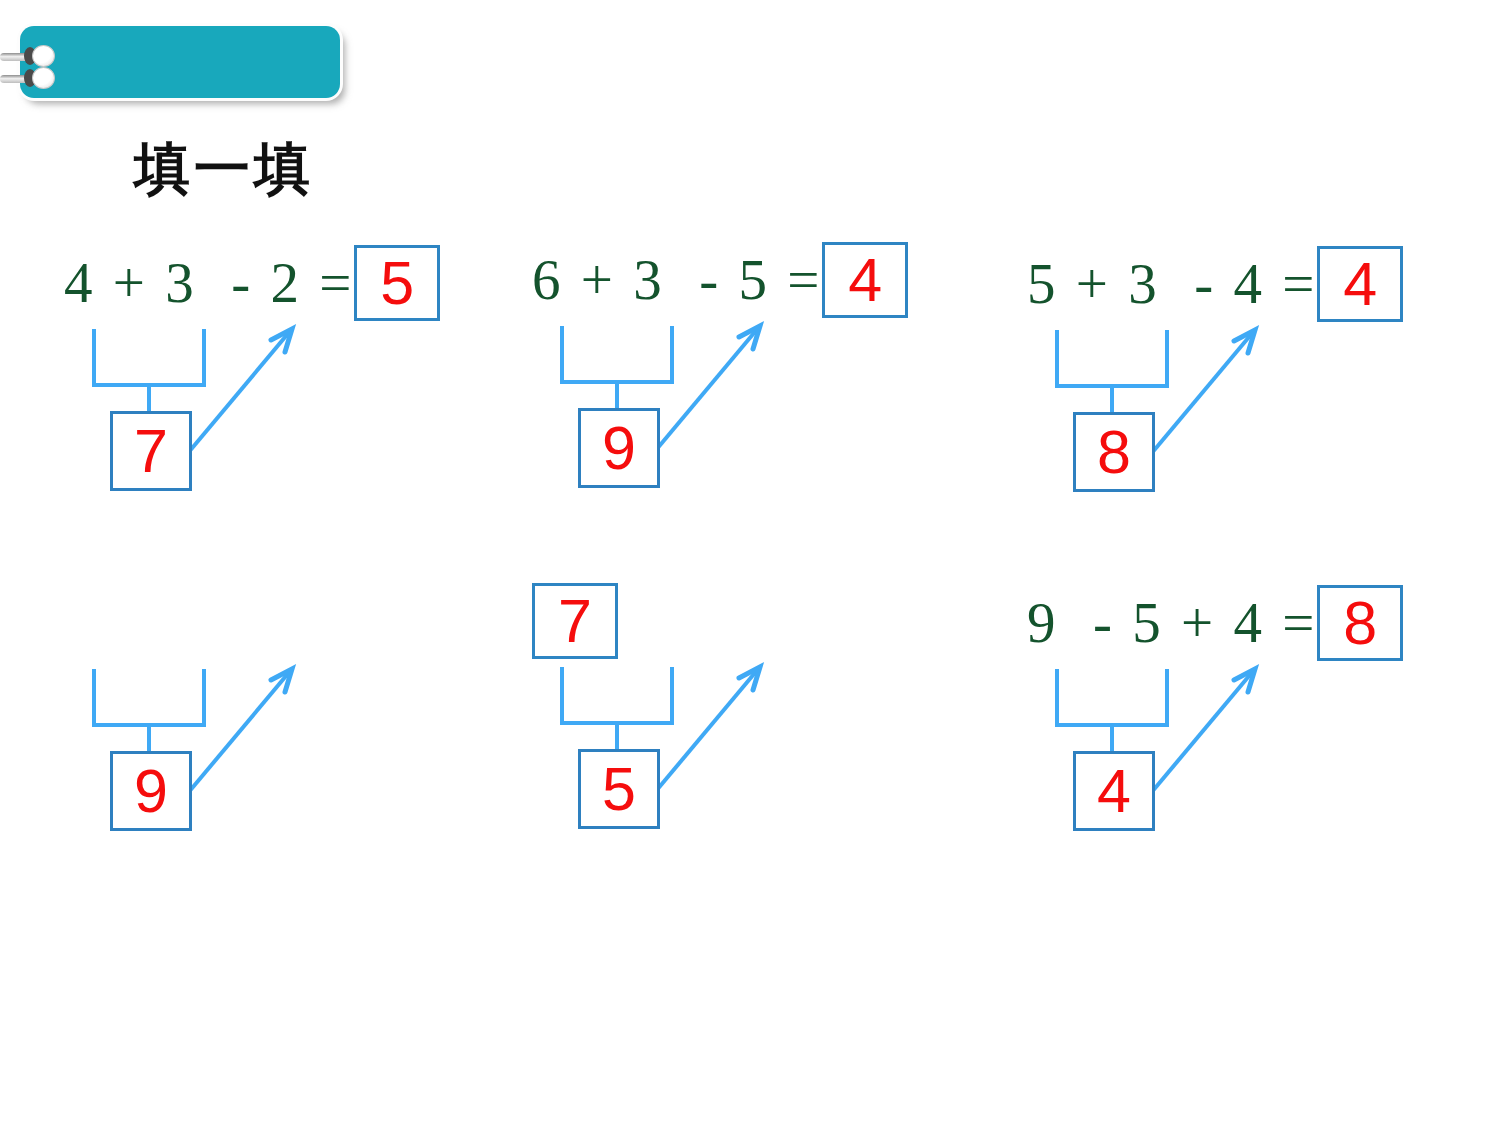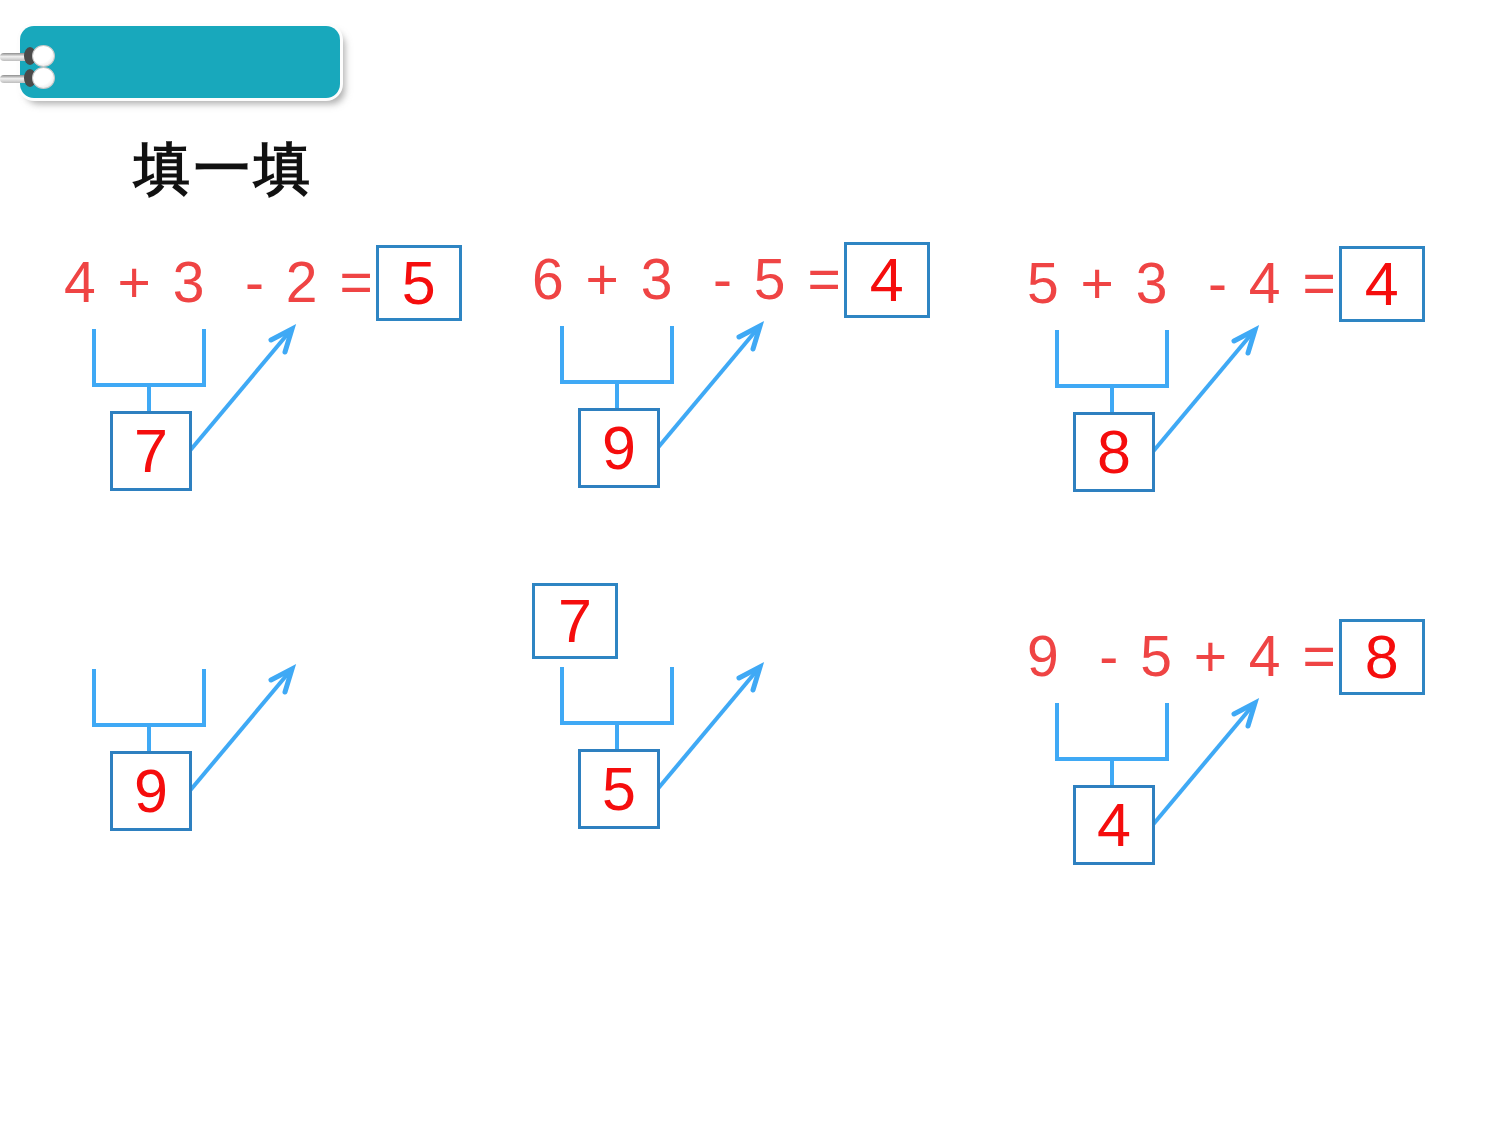--- a/index.html
+++ b/index.html
@@ -48,29 +48,29 @@
     margin-left: 48px;
   }
 
   
   .problem { position: absolute; width: 470px; height: 300px; }
   .pos-1 { left: 58px;   top: 245px; }
   .pos-2 { left: 526px;  top: 242px; }
   .pos-3 { left: 1021px; top: 246px; text-align: center; }
   .pos-4 { left: 58px;   top: 585px; }
   .pos-5 { left: 526px;  top: 583px; }
-  .pos-6 { left: 1021px; top: 619px; }
+  .pos-6 { left: 1021px; top: 585px; }
 
   .eq-row {
     position: absolute; left: 6px; top: 0;
     display: flex; align-items: center;
   }
   .expr {
-    font-size: 57px; color: #ef4444;
-    white-space: pre; letter-spacing: 3px; line-height: 1.25;
+    font-size: 57px; color: #14532d;
+    white-space: pre; letter-spacing: 3px; line-height: 1.25; font-family: Liberation Serif, serif;
   }
   .answer-box {
     width: 80px; height: 70px;
     border: 3px solid #2e85c3;
     margin-left: 0px;
     display: flex; align-items: center; justify-content: center;
     background: #ffffff;
   }
   .answer-box span, .sum-box span {
     color: #f50d0d; font-size: 61px; line-height: 1;

